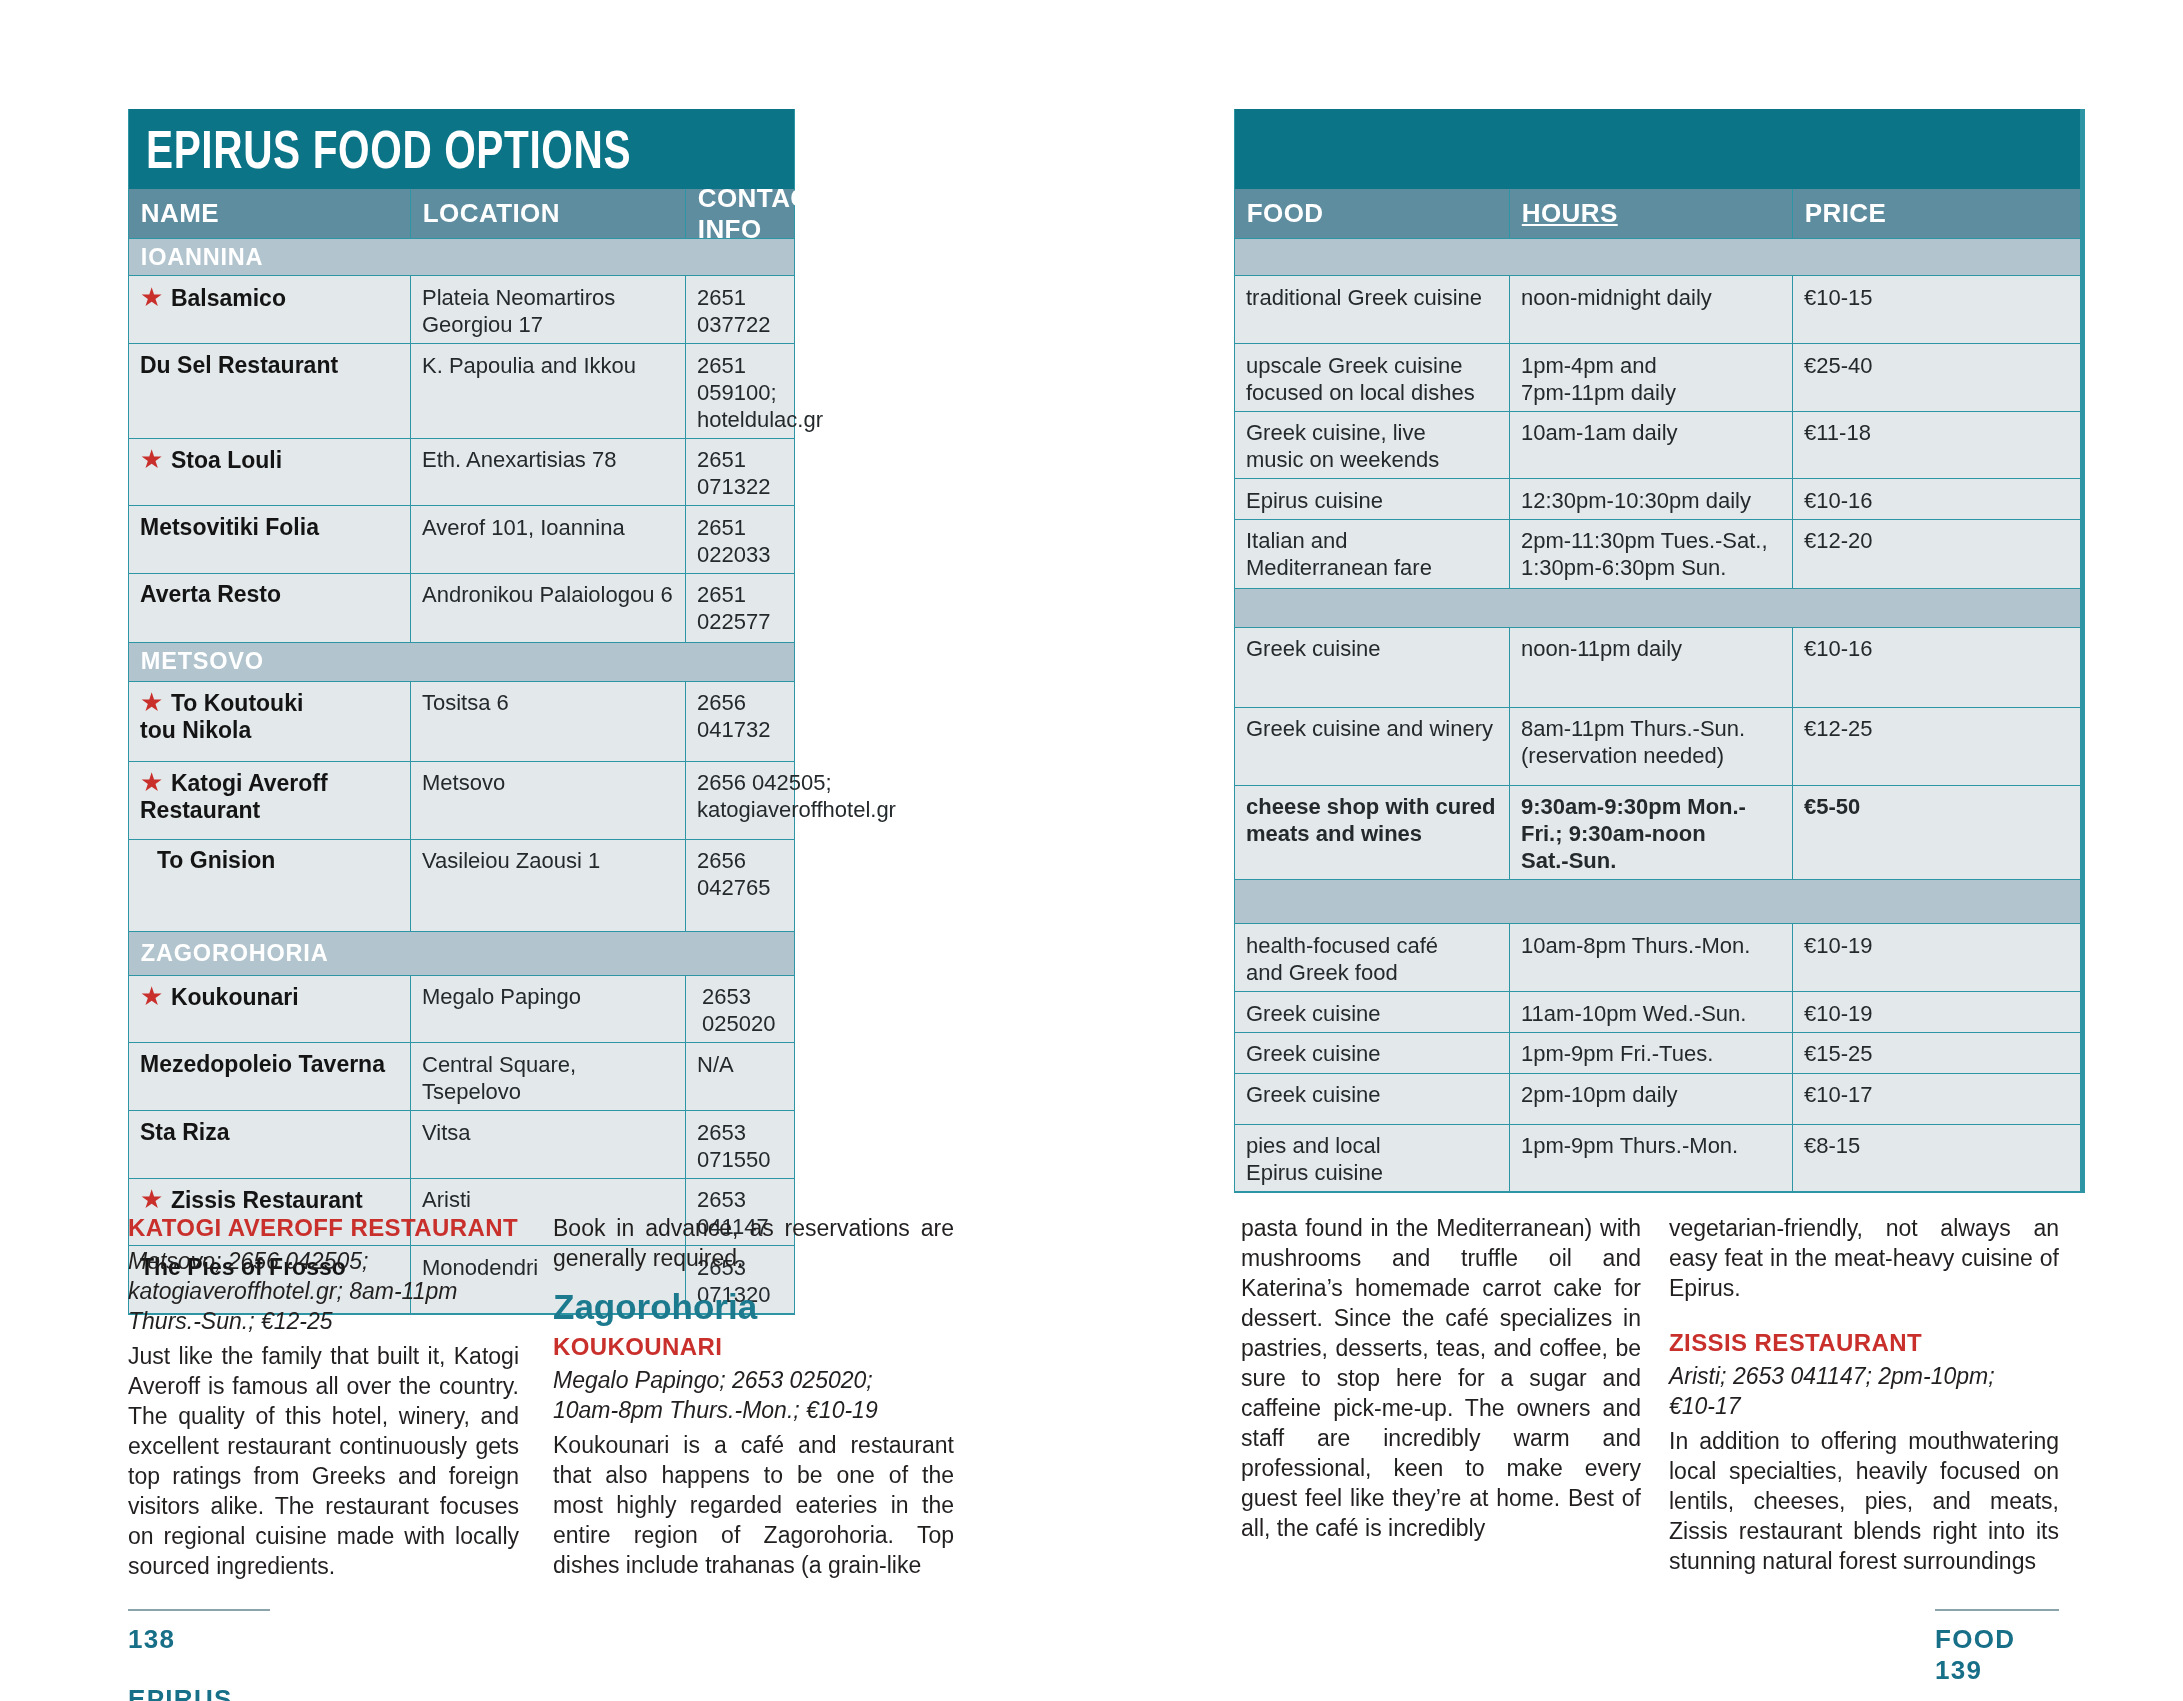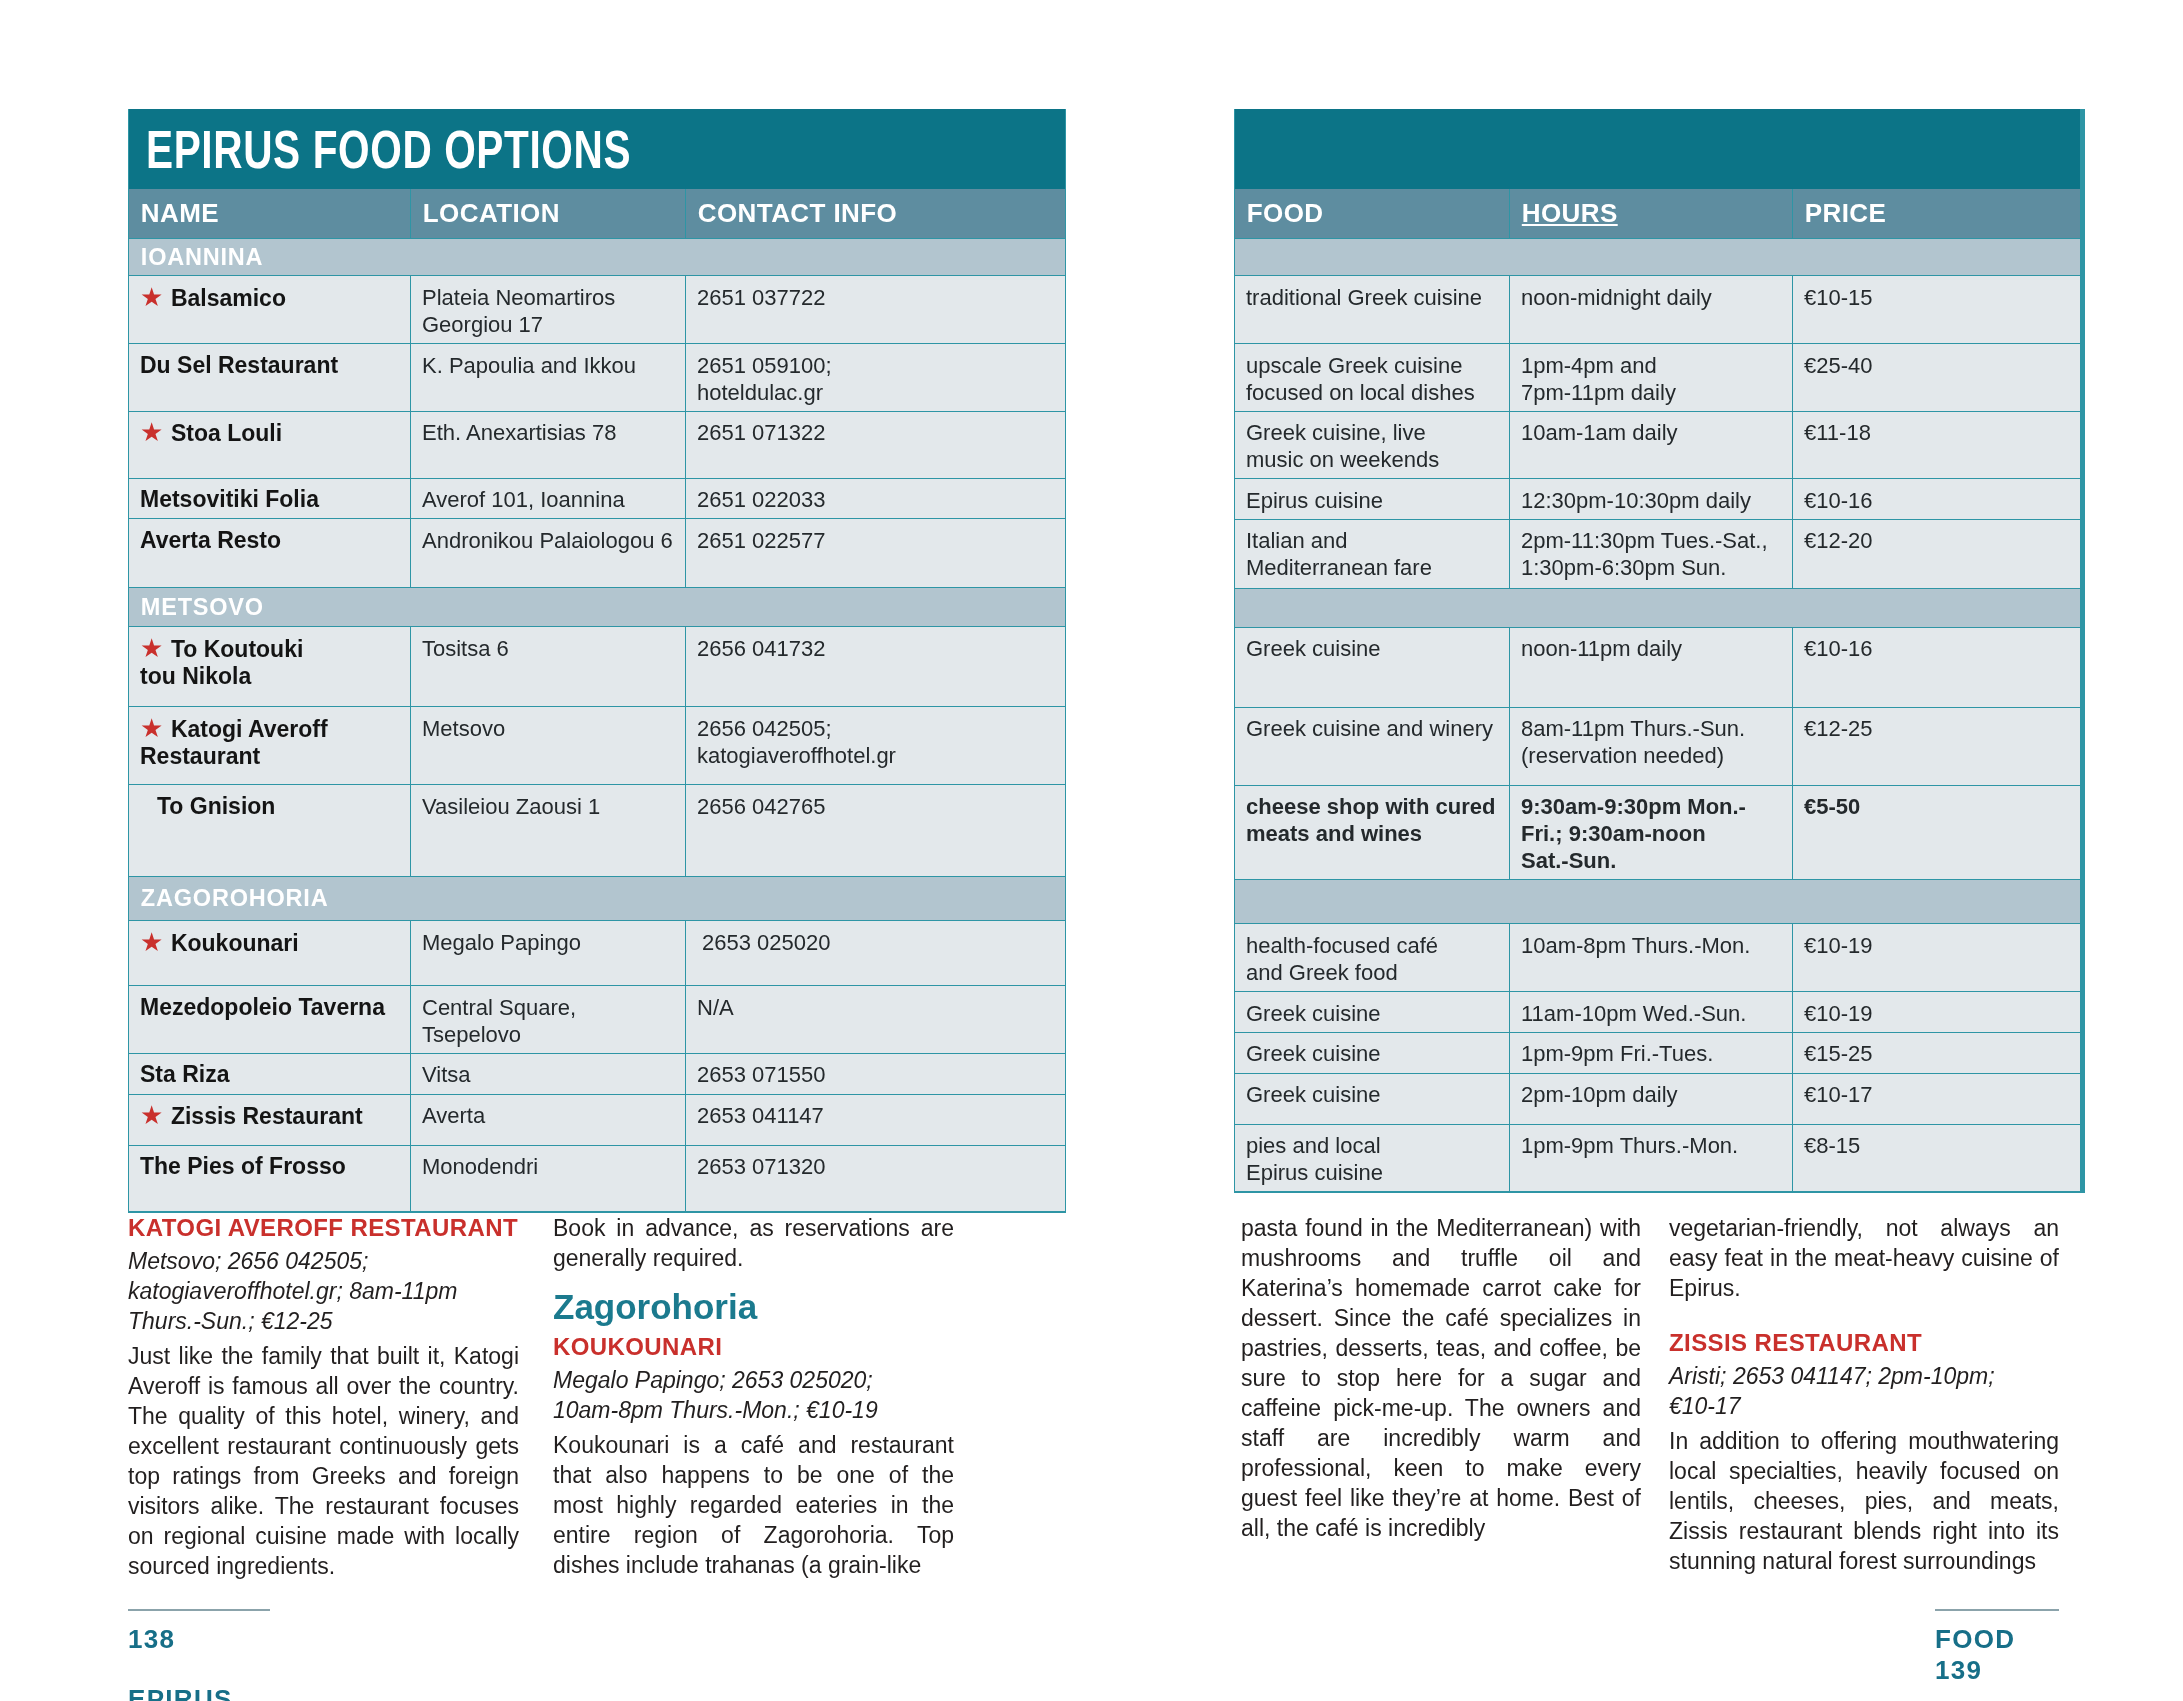--- a/index.html
+++ b/index.html
@@ -4,21 +4,21 @@
 <style>
   :root{
     --teal:#0c7487; --hdr:#5e8da0; --band:#b2c5cf; --rowbg:#e3e8eb;
     --div:#2e95a5; --red:#c9302c; --ink:#221f1f; --foot:#176f88;
   }
   *{box-sizing:border-box; margin:0; padding:0;}
   html,body{background:#ffffff;}
   body{width:2183px; height:1701px; font-family:"Liberation Sans", sans-serif; color:var(--ink); position:relative; overflow:hidden;}
 
   .table{position:absolute; top:109px; border-left:1.7px solid var(--div); border-right:1.7px solid var(--div); border-bottom:2.5px solid var(--div); background:var(--rowbg);}
-  .table-left{left:128px; width:938px;}
+  .table-left{left:128px; width:667px;}
   .table-right{left:1234px; width:851px; border-right:5px solid var(--div);}
 
   .tbl-title{height:80px; background:var(--teal); display:flex; align-items:center; padding-left:17px; overflow:hidden;}
   .tbl-title span{color:#ffffff; font-weight:bold; font-size:52px; letter-spacing:0.8px; white-space:nowrap; transform:scaleX(0.78) scaleY(1.04); transform-origin:left center;}
 
   .tbl-header{display:flex; height:49px; background:var(--hdr);}
   .hcell{display:flex; align-items:center; padding-left:11.8px; color:#ffffff; font-weight:bold; font-size:26px; letter-spacing:0.4px;}
   .hcell + .hcell{border-left:1.7px solid var(--div);}
   .table-left .hcell:nth-child(1){flex:0 0 281px;} .table-left .hcell:nth-child(2){flex:0 0 275px;} .table-left .hcell:nth-child(3){flex:1;}
   .table-right .hcell:nth-child(1){flex:0 0 274px;} .table-right .hcell:nth-child(2){flex:0 0 283px;text-decoration:underline;} .table-right .hcell:nth-child(3){flex:1;}
@@ -129,21 +129,21 @@
           <div class="cell cell-location" style="flex: 0 0 275px;">Central Square, Tsepelovo</div>
           <div class="cell cell-contact" style="flex: 1 1 auto;">N/A</div>
         </div>
         <div class="data-row" style="min-height: 41px;">
           <div class="cell cell-name" style="flex: 0 0 281px;">Sta Riza</div>
           <div class="cell cell-location" style="flex: 0 0 275px;">Vitsa</div>
           <div class="cell cell-contact" style="flex: 1 1 auto;">2653 071550</div>
         </div>
         <div class="data-row" style="min-height: 51px;">
           <div class="cell cell-name" style="flex: 0 0 281px;"><span class="star">★</span>Zissis Restaurant</div>
-          <div class="cell cell-location" style="flex: 0 0 275px;">Averta</div>
+          <div class="cell cell-location" style="flex: 0 0 275px;">Aristi</div>
           <div class="cell cell-contact" style="flex: 1 1 auto;">2653 041147</div>
         </div>
         <div class="data-row" style="min-height: 66px;">
           <div class="cell cell-name" style="flex: 0 0 281px;">The Pies of Frosso</div>
           <div class="cell cell-location" style="flex: 0 0 275px;">Monodendri</div>
           <div class="cell cell-contact" style="flex: 1 1 auto;">2653 071320</div>
         </div>
       </div>
   </div>
 

